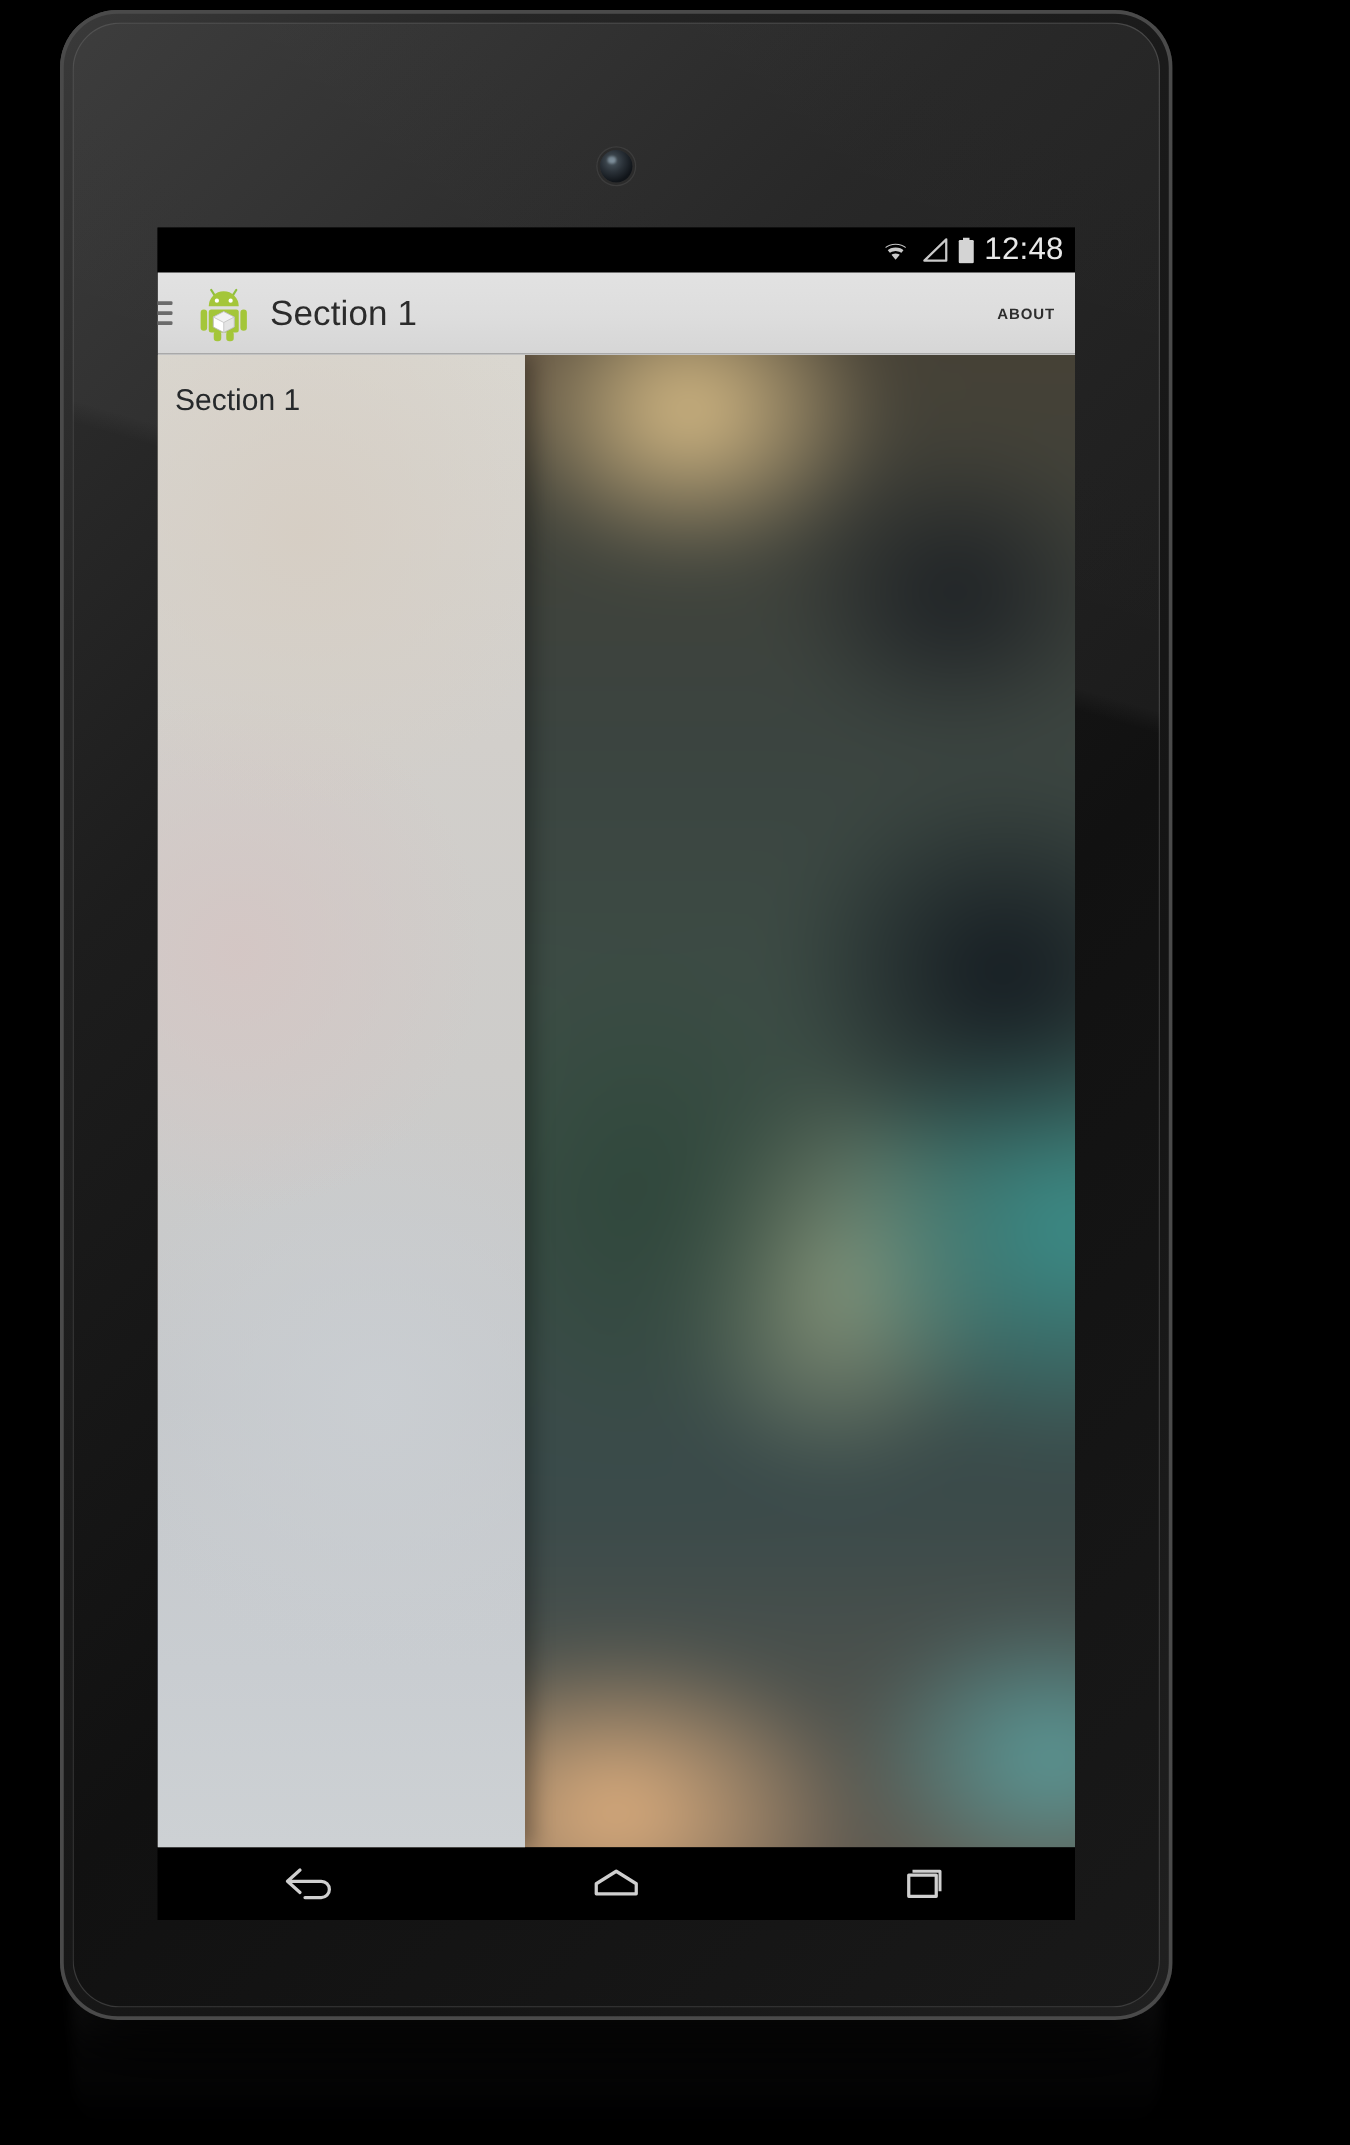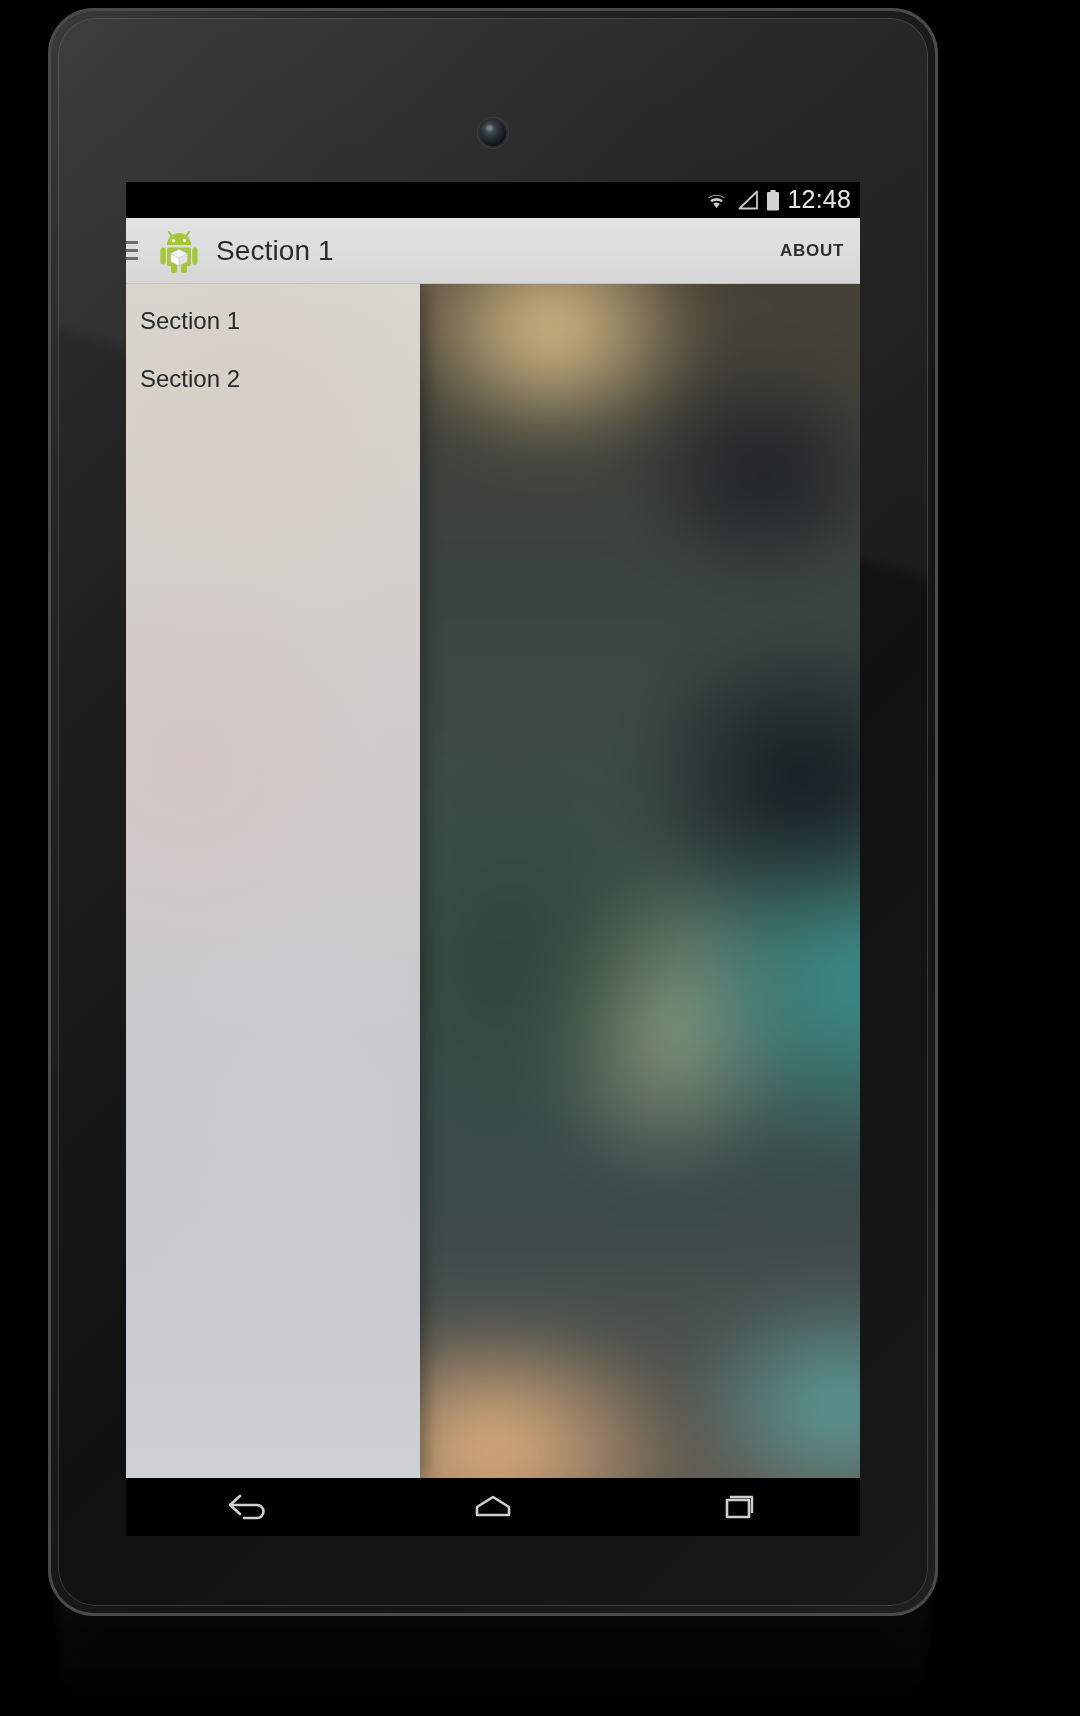--- a/index.html
+++ b/index.html
@@ -162,21 +162,21 @@
   #action-bar-title {
     margin-left: 16px;
     font-size: 28px;
     color: #2b2b2b;
     font-weight: 400;
     letter-spacing: .1px;
   }
   #about-action-button {
     margin-left: auto;
     margin-right: 16px;
-    font-size: 17px;
+    font-size: 12px;
     font-weight: bold;
     letter-spacing: .7px;
     color: #2e2e2e;
   }
 
   
   #content-area {
     position: absolute;
     left: 0; top: 102px;
     width: 100%;
@@ -259,23 +259,20 @@
 <div id="screen">
 
   <div id="content-area">
     <div id="content-photo"></div>
   </div>
 
   <div id="nav-drawer">
     <div id="drawer-list">
       <div class="drawer-item">
         <span>Section 1</span>
-      </div>
-      <div class="drawer-item">
-        <span>Section 2</span>
       </div>
     </div>
   </div>
 
   <div id="status-bar">
     <span class="status-icon" id="wifi-icon">
       <svg width="27" height="20" viewBox="0 0 27 20">
         <path d="M13.5 19.2 L4.0 7.6 A14.6 14.6 0 0 1 23.0 7.6 Z" fill="#c9c9c9"></path>
         <path d="M13.5 19.2 L4.0 7.6 A14.6 14.6 0 0 1 23.0 7.6 Z" fill="none" stroke="#000" stroke-width="1.7"></path>
         <path d="M2.6 6.3 A16.2 16.2 0 0 1 24.4 6.3" fill="none" stroke="#000" stroke-width="2.4"></path>

